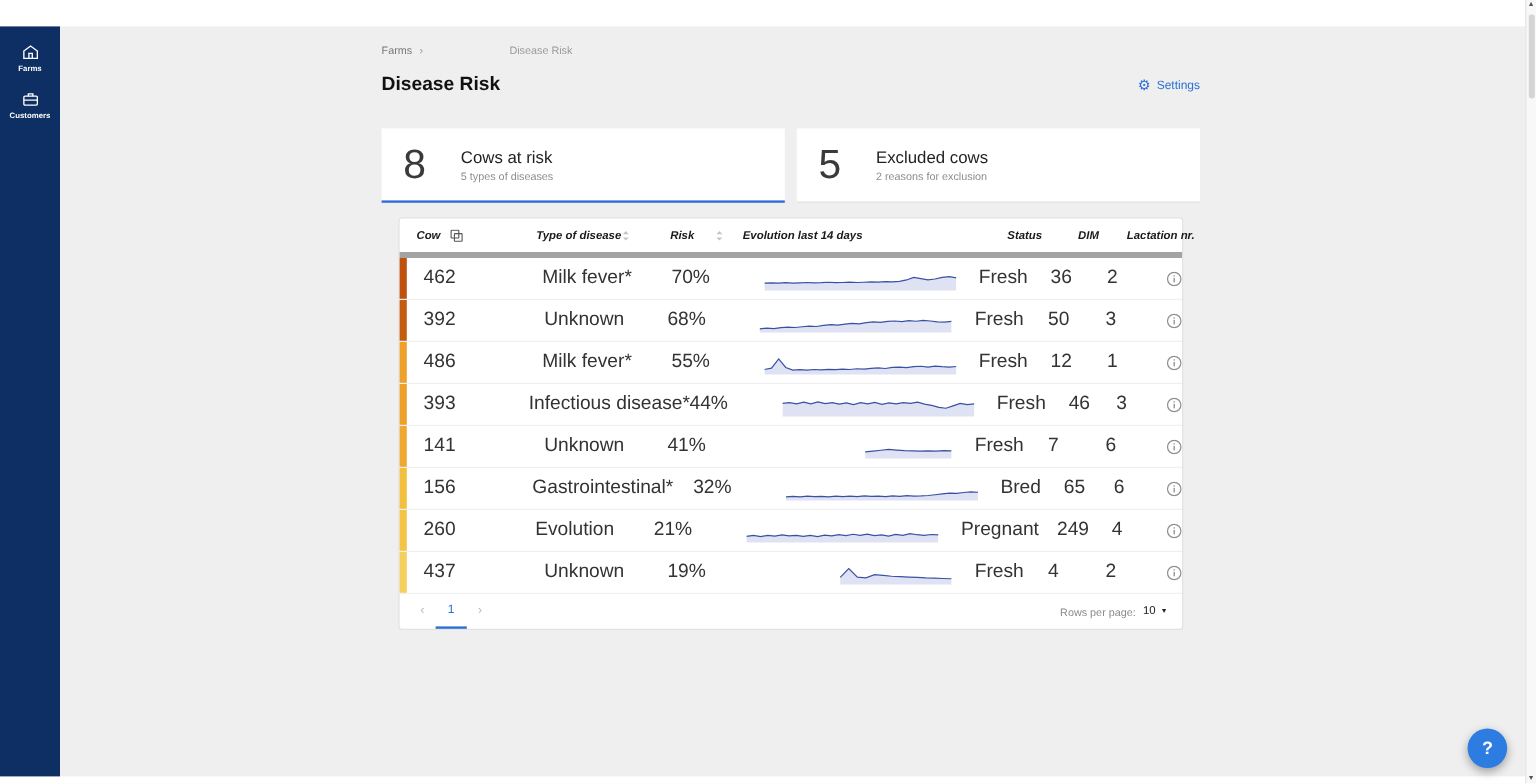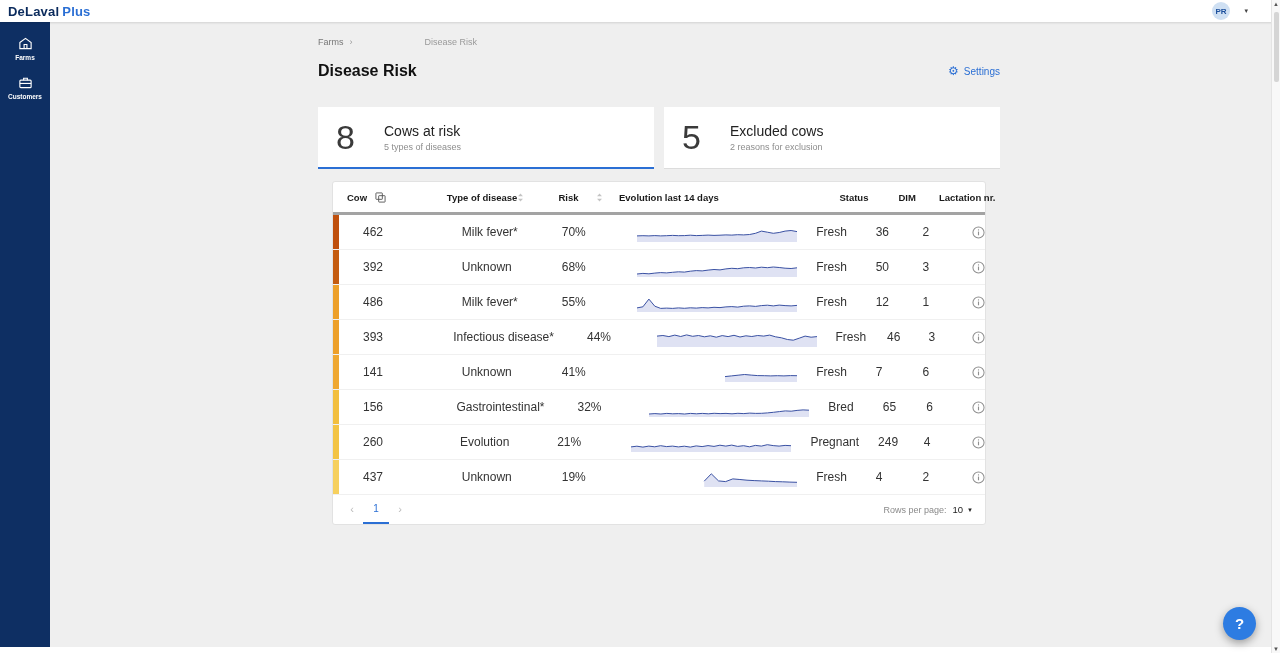--- a/index.html
+++ b/index.html
@@ -49,33 +49,33 @@
   .card-sub { font-size:9px; color:#8d8d8d; margin-top:3px; }
 
   .updated { margin-top:10px; text-align:right; font-size:9px; color:#666; }
   .updated .check { color:#3f9c35; margin-right:4px; }
   .updated-time { font-weight:700; color:#222; margin-top:3px; font-size:9.5px; }
 
   
   .table-card { margin-top:12px; margin-left:14px; width:654px; background:#fff;
                 border:1px solid #e2e2e2; border-radius:3px; }
   .thead { display:flex; align-items:center; height:33px; padding-left:14px;
-           border-bottom:3px solid #a3a3a3; font-size:9.5px; font-weight:700; color:#1a1a1a; }
+           border-bottom:5px solid #a3a3a3; font-size:9.5px; font-weight:700; color:#1a1a1a;font-style:italic; }
   .col-cow  { width:66px;  display:flex; align-items:center; white-space:nowrap; }
   .col-type { width:115px; display:flex; align-items:center; justify-content:flex-start;
               padding-right:14px; white-space:nowrap;margin-left:36px; }
   .col-risk { width:62px;  display:flex; align-items:center; justify-content:space-between;
               padding-right:16px; white-space:nowrap; }
   .col-evo  { width:228px; white-space:nowrap; }
   .col-status { width:61px; white-space:nowrap; }
   .col-dim  { width:42px; white-space:nowrap; }
   .col-lact { width:46px; white-space:nowrap; }
   .col-info { flex:1; display:flex; justify-content:center; }
-  .trow { position:relative; display:flex; align-items:center; height:35px; padding-left:30px;
-          border-bottom:1px solid #f0f0f0; font-size:12px; color:#333; cursor:pointer;gap:19px; }
+  .trow { position:relative; display:flex; align-items:center; height:35px; padding-left:20px;
+          border-bottom:1px solid #f0f0f0; font-size:16px; color:#333; cursor:pointer;gap:19px; }
   .riskbar { position:absolute; left:0; top:0; bottom:0; width:6px; }
   .spark { width:160px; height:22px; margin-left:10px; display:block; }
   .copy-btn { margin-left:8px; display:flex; cursor:pointer; }
   .sort-btn { display:flex; cursor:pointer; }
   .info-btn { display:flex; cursor:pointer; }
 
   .pagination { display:flex; align-items:center; height:29px; padding:0 12px 0 8px;
                 font-size:9px; color:#999; }
   .pg-btn { width:22px; text-align:center; font-size:11px; color:#bbb; cursor:pointer; line-height:29px; }
   .pg-num { width:26px; text-align:center; color:#2b6fd4; font-size:10px; height:29px;
@@ -95,27 +95,20 @@
                border-left:1px solid #e4e4e4; z-index:6; }
   .sb-up   { position:absolute; top:1px; left:0; right:0; text-align:center; font-size:6px; color:#555; cursor:pointer; }
   .sb-down { position:absolute; bottom:1px; left:0; right:0; text-align:center; font-size:6px; color:#555; cursor:pointer; }
   .sb-thumb { position:absolute; top:12px; left:2px; width:5px; height:70px; background:#d5d5d5; border-radius:2px; cursor:pointer; }
 </style>
 </head>
 <body>
 
 <div class="screen">
 
-  <div class="topbar">
-    <div class="brand">
-      <span class="brand-primary">DeLaval</span><span class="brand-secondary">Plus</span>
-    </div>
-    <div class="avatar">PR</div>
-    <div class="avatar-chevron">▾</div>
-  </div>
 
   <div class="sidebar">
     <div class="side-item">
       <svg viewBox="0 0 16 16" fill="none" stroke="#fff" stroke-width="1.2">
         <path d="M2 7 L8 2.5 L14 7 V13.5 H2 Z"></path>
           <path d="M6.5 13.5 V9 H9.5 V13.5"></path>
       </svg>
       <span class="side-label">Farms</span>
     </div>
     <div class="side-item">

